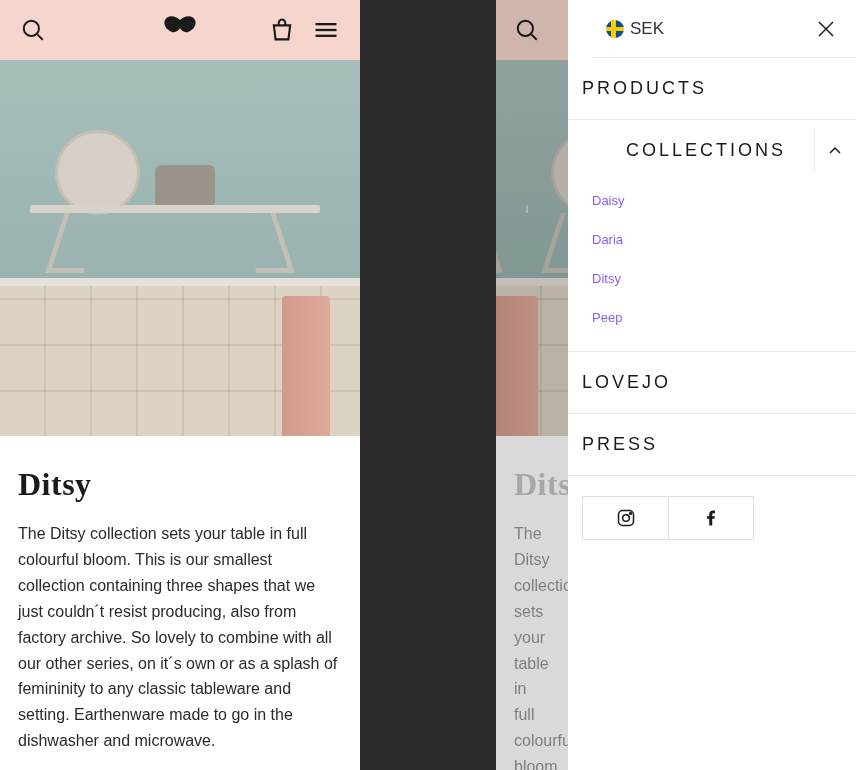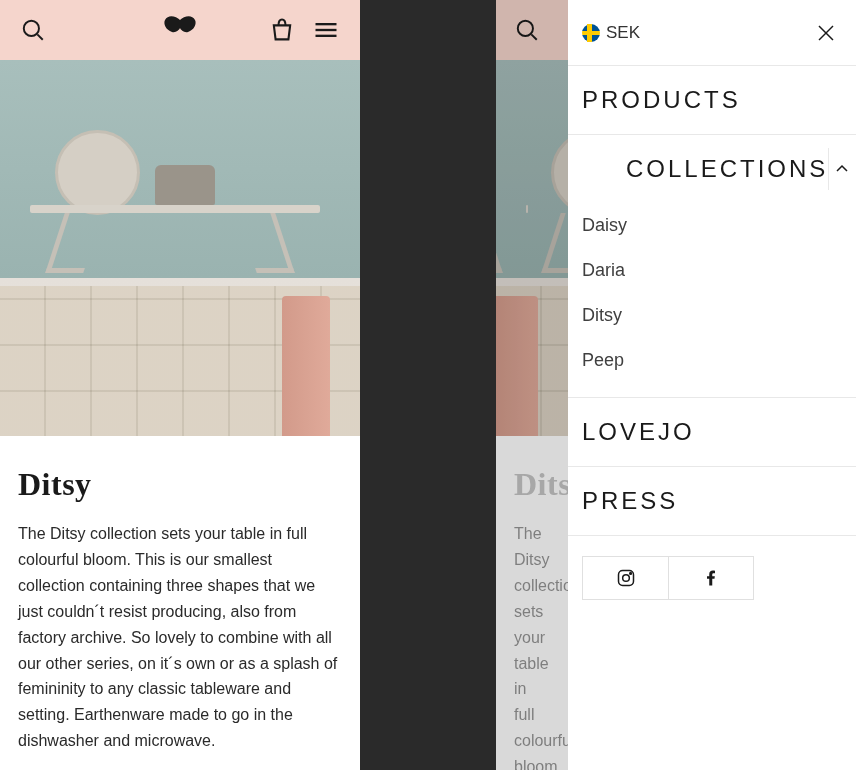--- a/index.html
+++ b/index.html
@@ -27,28 +27,28 @@
     .title { font-family: Georgia, 'Times New Roman', serif; font-size: 32px; font-weight: 700; letter-spacing: 0.5px; color: #1a1a1a; margin-bottom: 18px; }
     .body-text { font-size: 16px; line-height: 1.62; color: #2a2a2a; }
     
     .screen2 { width: 72px; height: 770px; position: relative; overflow: hidden; }
     .screen2 .header { padding: 0 18px; }
     .screen2-dim { position: absolute; inset: 0; background: rgba(0,0,0,0.15); pointer-events: none; }
     .screen2 .content { filter: opacity(0.5); }
     .screen2 .title { color: #8a8a8a; }
     
     .drawer { width: 288px; height: 770px; background: #fff; position: relative; }
-    .drawer-header { height: 66px; display: flex; align-items: center; justify-content: space-between; padding: 0 20px 0 14px; border-bottom: 1px solid #e8e8e8; }
+    .drawer-header { height: 58px; display: flex; align-items: center; justify-content: space-between; padding: 0 20px 0 14px; border-bottom: 1px solid #e8e8e8; margin-left: 24px; }
     .currency { display: flex; align-items: center; gap: 6px; font-size: 17px; color: #333; }
     .flag { width: 18px; height: 18px; border-radius: 50%; background: linear-gradient(to bottom, #005293 0% 40%, #fecb00 40% 60%, #005293 60% 100%); position: relative; }
     .flag::after { content: ''; position: absolute; top: 0; bottom: 0; left: 30%; width: 28%; background: #fecb00; }
     
-    .nav-item { padding: 20px 14px; border-bottom: 1px solid #e8e8e8; font-size: 24px; letter-spacing: 3px; color: #1a1a1a; cursor: pointer; display: flex; justify-content: space-between; align-items: center; }
+    .nav-item { padding: 20px 14px; border-bottom: 1px solid #e8e8e8; font-size: 18px; letter-spacing: 3px; color: #1a1a1a; cursor: pointer; display: flex; justify-content: space-between; align-items: center; }
     .nav-item.expanded { border-bottom: none; margin-left: 44px; }
-    .sub-item { padding: 12px 14px; font-size: 18px; color: #404040; cursor: pointer; }
+    .sub-item { padding: 12px 24px; font-size: 13px; color: #8b5cf6; cursor: pointer; }
     .sub-list { border-bottom: 1px solid #e8e8e8; padding-bottom: 14px; }
     .chevron-box { width: 42px; height: 42px; border-left: 1px solid #e8e8e8; display: flex; align-items: center; justify-content: center; margin: -20px -14px -20px 0; padding-right: 2px;}
     
     .socials { display: flex; gap: 0; padding: 20px 14px; }
     .social-btn { width: 86px; height: 44px; border: 1px solid #e0e0e0; display: flex; align-items: center; justify-content: center; cursor: pointer; }
     .social-btn:first-child { border-right: none; }
   </style>
 </head>
 <body>
 

